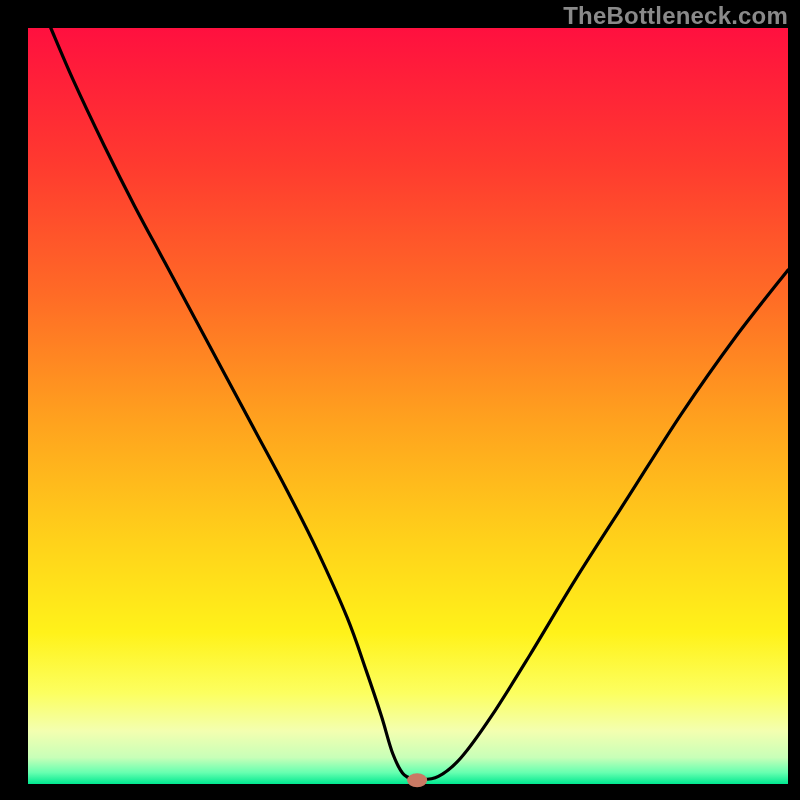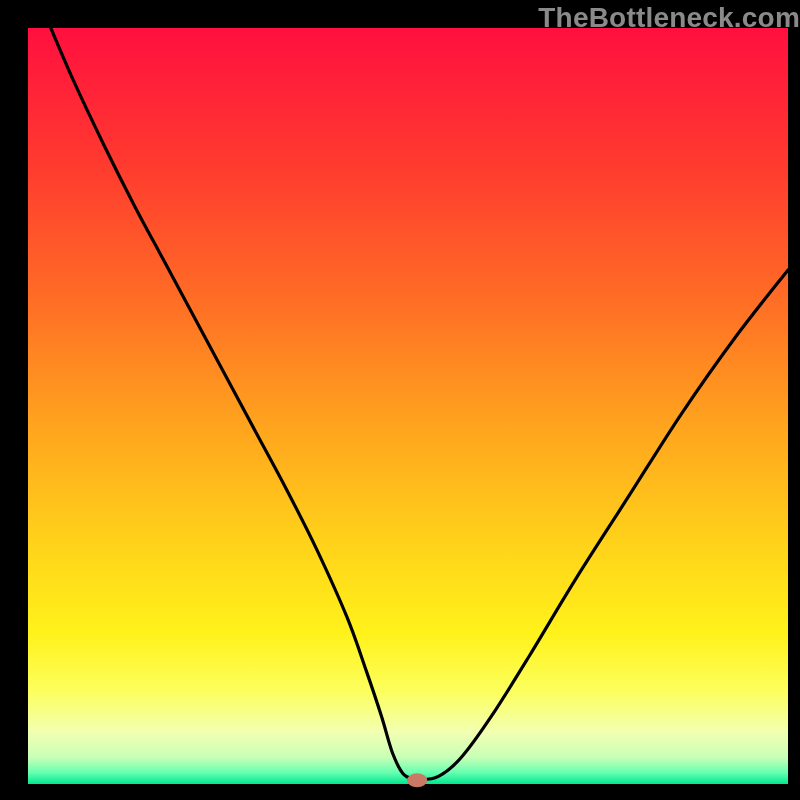--- a/index.html
+++ b/index.html
@@ -12,23 +12,23 @@
   }
   .container {
     position: relative;
     width: 800px;
     height: 800px;
     background: #000;
   }
   .watermark {
     position: absolute;
     top: 2px;
-    right: 0;
+    right: 12px;
     font-family: Arial, Helvetica, sans-serif;
-    font-size: 28px;
+    font-size: 24px;
     font-weight: 600;
     color: #8a8a8a;
     z-index: 10;
     letter-spacing: 0.2px;
   }
   svg.plot {
     position: absolute;
     left: 0;
     top: 0;
   }

